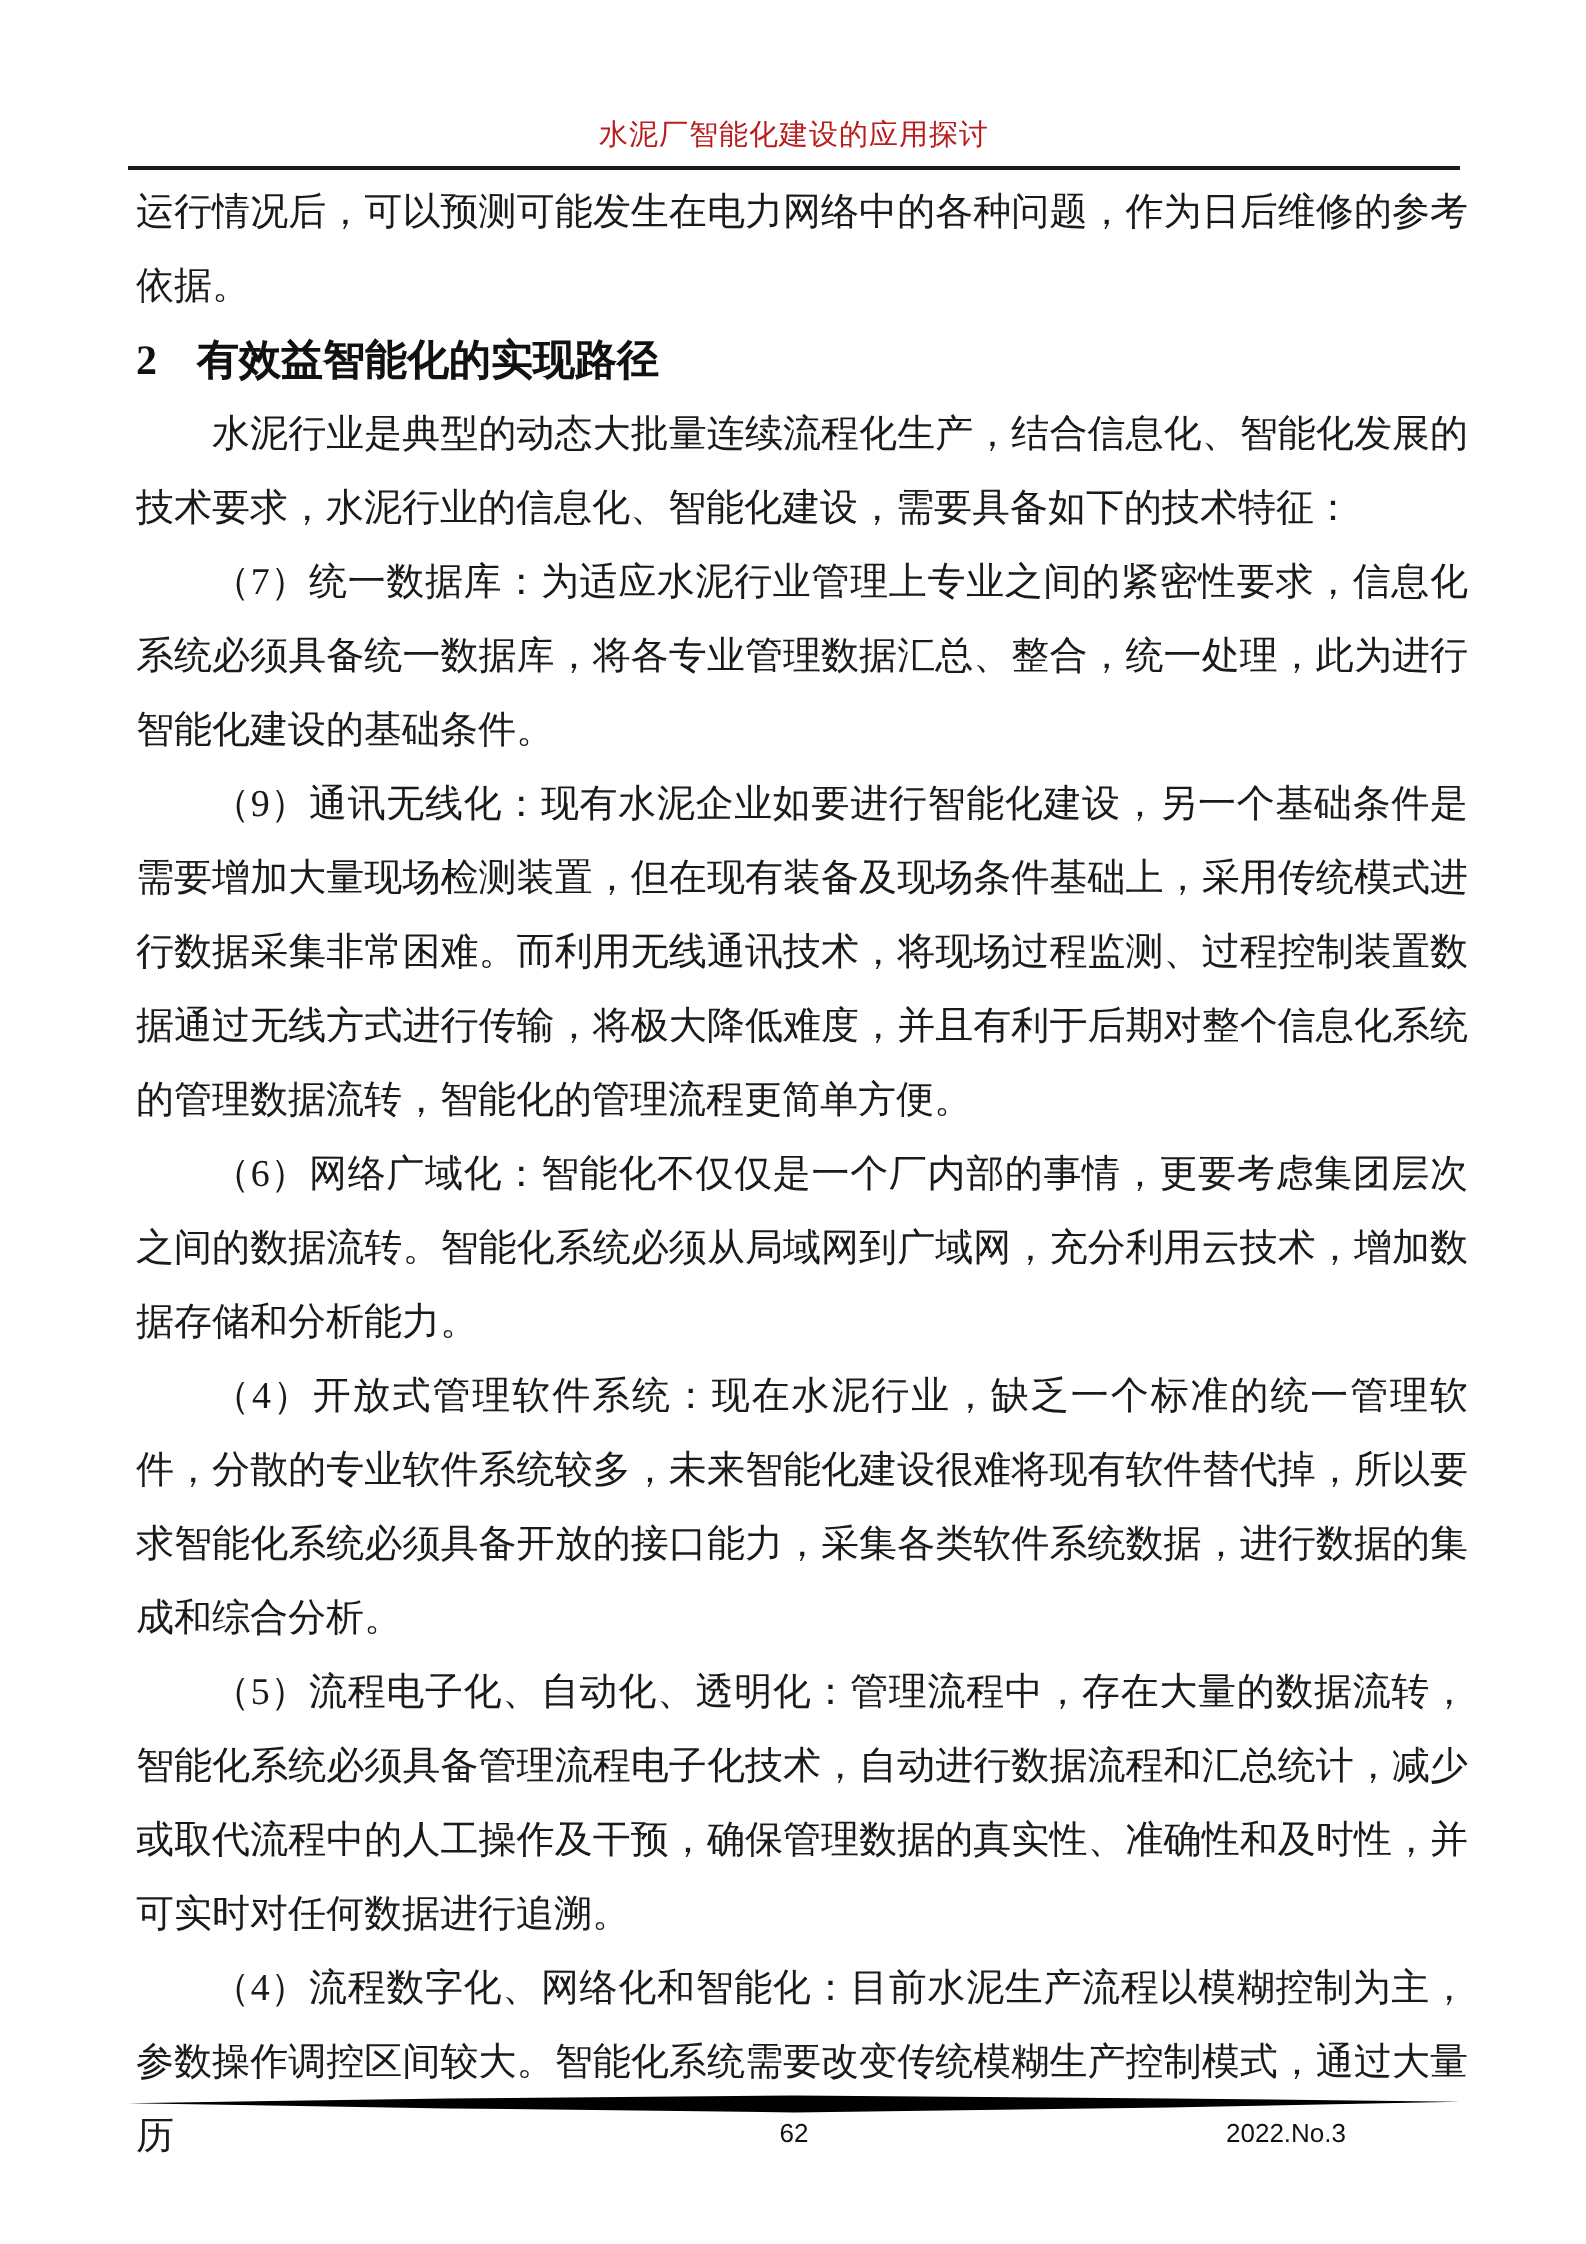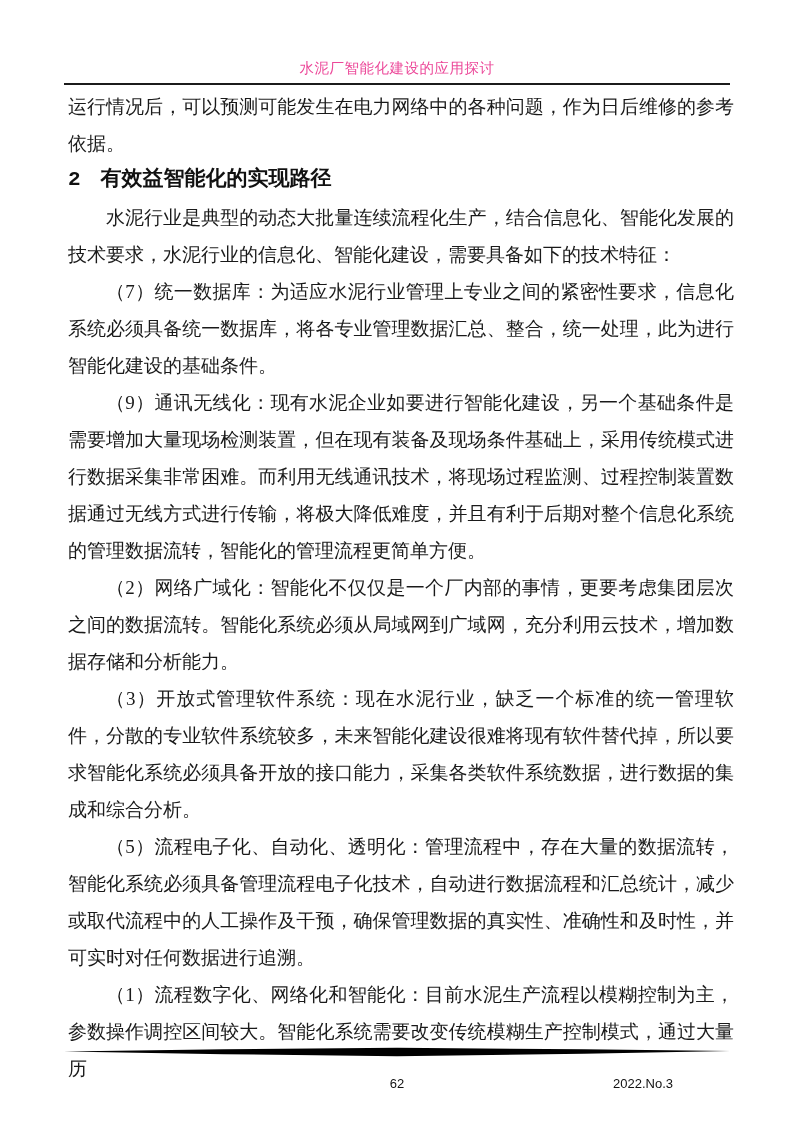--- a/index.html
+++ b/index.html
@@ -18,21 +18,21 @@
     position: absolute;
     left: 64px;
     top: 58px;
     width: 666px;
   }
   .running-title {
     text-align: center;
     font-size: 14.5px;
     line-height: 20px;
     letter-spacing: 0.5px;
-    color: #ec4899;
+    color: #b91c1c;
   }
   .header-rule {
     margin-top: 5px;
     height: 0;
     border-top: 2px solid #1b1b1b;
   }
   
   .page-body {
     position: absolute;
     left: 68px;
@@ -42,39 +42,39 @@
     line-height: 37px;
     text-align: justify;
   }
   .page-body p {
     margin: 0;
     text-indent: 2em;
   }
   .page-body p.no-indent { text-indent: 0; }
   .section-heading {
     margin: 2px 0 3px 0;
-    font-family: Liberation Mono, monospace;
+    font-family: Liberation Serif, serif;
     font-weight: bold;
     font-size: 21px;
     line-height: 32px;
     color: #111111;
     text-align: left;
   }
   .section-heading .sec-num { margin-right: 0.95em; }
   
   .page-footer {
     position: absolute;
     left: 64px;
     top: 1047px;
     width: 666px;
   }
   .footer-divider { display: block; width: 666px; height: 10px; }
   .footer-row {
     position: relative;
-    margin-top: 18px;
+    margin-top: 1px;
     height: 18px;
     font-family: "Liberation Sans", sans-serif;
     font-size: 13px;
     line-height: 18px;
     color: #111111;
   }
   .page-num {
     display: block;
     text-align: center;
   }
@@ -97,24 +97,24 @@
   <main class="page-body">
     <p class="no-indent">运行情况后，可以预测可能发生在电力网络中的各种问题，作为日后维修的参考依据。</p>
 
     <h2 class="section-heading">
       <span class="sec-num">2</span><span>有效益智能化的实现路径</span>
     </h2>
 
     <p>水泥行业是典型的动态大批量连续流程化生产，结合信息化、智能化发展的技术要求，水泥行业的信息化、智能化建设，需要具备如下的技术特征：</p>
     <p>（7）统一数据库：为适应水泥行业管理上专业之间的紧密性要求，信息化系统必须具备统一数据库，将各专业管理数据汇总、整合，统一处理，此为进行智能化建设的基础条件。</p>
     <p>（9）通讯无线化：现有水泥企业如要进行智能化建设，另一个基础条件是需要增加大量现场检测装置，但在现有装备及现场条件基础上，采用传统模式进行数据采集非常困难。而利用无线通讯技术，将现场过程监测、过程控制装置数据通过无线方式进行传输，将极大降低难度，并且有利于后期对整个信息化系统的管理数据流转，智能化的管理流程更简单方便。</p>
-    <p>（2）网络广域化：智能化不仅仅是一个厂内部的事情，更要考虑集团层次之间的数据流转。智能化系统必须从局域网到广域网，充分利用云技术，增加数据存储和分析能力。</p>
-    <p>（3）开放式管理软件系统：现在水泥行业，缺乏一个标准的统一管理软件，分散的专业软件系统较多，未来智能化建设很难将现有软件替代掉，所以要求智能化系统必须具备开放的接口能力，采集各类软件系统数据，进行数据的集成和综合分析。</p>
+    <p>（6）网络广域化：智能化不仅仅是一个厂内部的事情，更要考虑集团层次之间的数据流转。智能化系统必须从局域网到广域网，充分利用云技术，增加数据存储和分析能力。</p>
+    <p>（4）开放式管理软件系统：现在水泥行业，缺乏一个标准的统一管理软件，分散的专业软件系统较多，未来智能化建设很难将现有软件替代掉，所以要求智能化系统必须具备开放的接口能力，采集各类软件系统数据，进行数据的集成和综合分析。</p>
     <p>（5）流程电子化、自动化、透明化：管理流程中，存在大量的数据流转，智能化系统必须具备管理流程电子化技术，自动进行数据流程和汇总统计，减少或取代流程中的人工操作及干预，确保管理数据的真实性、准确性和及时性，并可实时对任何数据进行追溯。</p>
-    <p>（1）流程数字化、网络化和智能化：目前水泥生产流程以模糊控制为主，参数操作调控区间较大。智能化系统需要改变传统模糊生产控制模式，通过大量历</p>
+    <p>（4）流程数字化、网络化和智能化：目前水泥生产流程以模糊控制为主，参数操作调控区间较大。智能化系统需要改变传统模糊生产控制模式，通过大量历</p>
   </main>
 
   <footer class="page-footer">
     <svg class="footer-divider" viewBox="0 0 666 10" preserveAspectRatio="none" aria-hidden="true">
       <polygon points="0,4.6 160,2.2 333,0.8 520,2.2 666,3.9 520,6.8 333,9.2 160,7.2" fill="#000000"></polygon>
     </svg>
     <div class="footer-row">
       <span class="page-num">62</span>
       <span class="issue-label">2022.No.3</span>
     </div>

